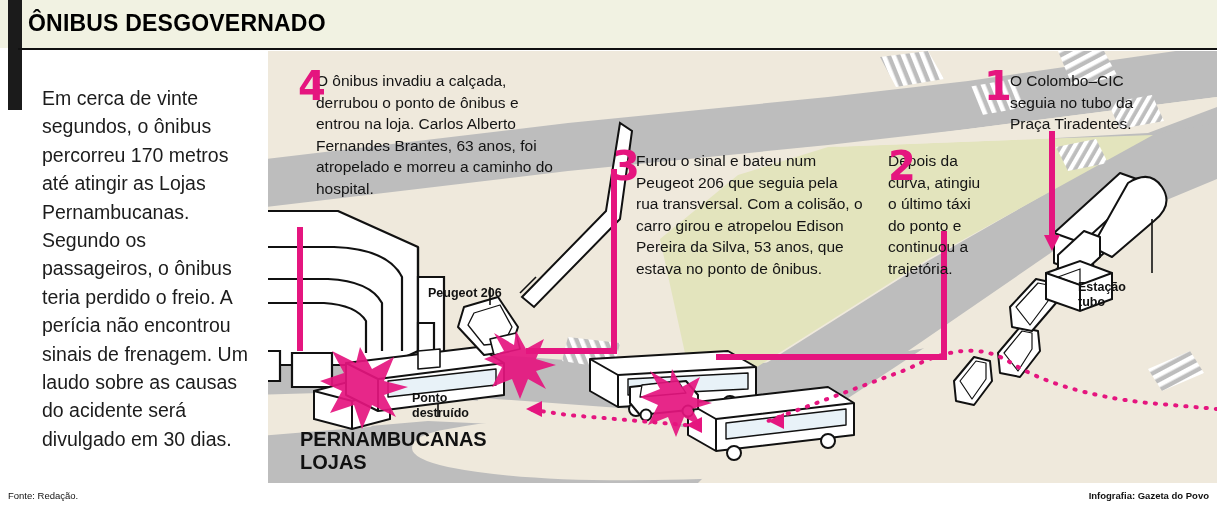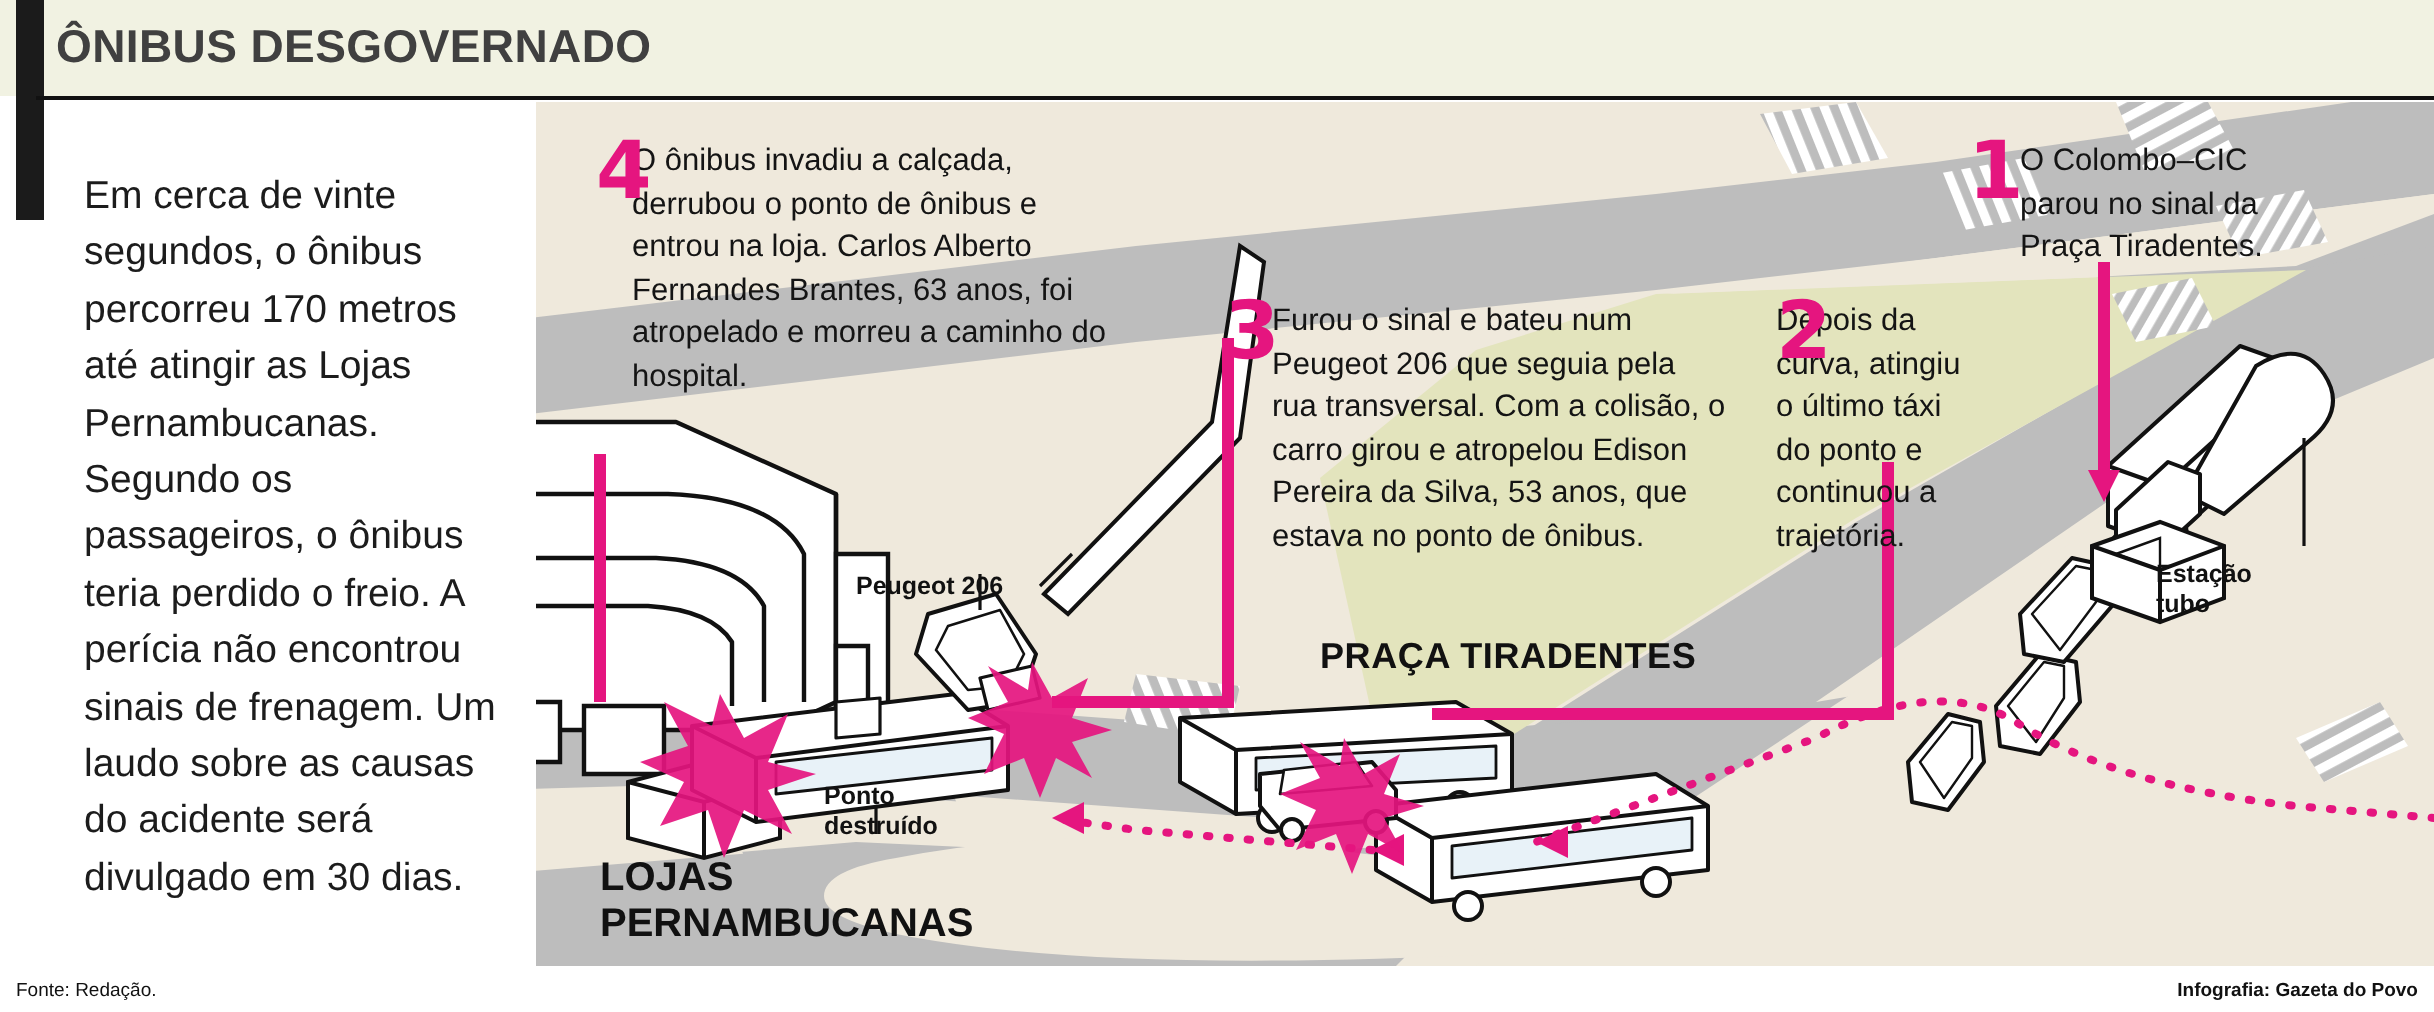--- a/index.html
+++ b/index.html
@@ -5,21 +5,21 @@
   html,body{margin:0;padding:0;background:#fff;}
   body{width:1217px;height:506px;overflow:hidden;
        font-family:"Liberation Sans","DejaVu Sans",sans-serif;color:#1a1a1a;}
   #root{position:relative;width:1217px;height:506px;background:#ffffff;}
 
   
   .hdr-band{position:absolute;left:0;top:0;width:1217px;height:48px;background:#f1f2e2;}
   .hdr-rule{position:absolute;left:18px;top:48px;width:1199px;height:2px;background:#111;}
   .hdr-blackbar{position:absolute;left:8px;top:0;width:14px;height:110px;background:#1b1b1b;}
   .hdr-title{position:absolute;left:28px;top:10px;font-size:23px;font-weight:bold;
-             letter-spacing:.2px;color:#404040;white-space:nowrap;}
+             letter-spacing:.2px;color:#000000;white-space:nowrap;}
 
   
   .lead{position:absolute;left:30px;top:72px;width:232px;font-size:19.5px;
         line-height:28.4px;color:#1c1c1c;}
   .lead p{margin:12px;}
   .src{position:absolute;left:8px;top:490px;font-size:9.5px;font-weight:normal;color:#111;}
   .credit{position:absolute;right:8px;top:490px;font-size:9.5px;font-weight:bold;color:#111;}
 
   
   .map{position:absolute;left:268px;top:51px;width:949px;height:432px;overflow:hidden;
@@ -223,24 +223,23 @@
         <polygon points="404,318 414,336 432,326 424,346 444,352 424,358 434,376 416,366 408,386 400,366 380,374 390,354 372,346 392,338 382,320 402,332"></polygon>
       </g>
 
       <path d="M 32,176 L 32,300" fill="none" stroke="#e5157f" stroke-width="6"></path>
       <path d="M 346,118 L 346,300 L 258,300" fill="none" stroke="#e5157f" stroke-width="6"></path>
       <path d="M 676,180 L 676,306 L 448,306" fill="none" stroke="#e5157f" stroke-width="6"></path>
       <path d="M 784,80 L 784,190" fill="none" stroke="#e5157f" stroke-width="6"></path>
       <polygon points="784,200 776,184 792,184" fill="#e5157f"></polygon>
     </svg>
 
-    <div class="mlabel" id="lbl-praca" style="position:absolute;left:392px;top:267px;">PRAÇA TIRADENTES</div>
     <div class="mlabel" style="position:absolute;left:32px;top:377px;font-size:20px;line-height:23px;font-weight:bold;">
+      <div>PERNAMBUCANAS</div>
       <div>LOJAS</div>
-      <div>PERNAMBUCANAS</div>
     </div>
     <div class="mlabel" style="position:absolute;left:160px;top:235px;font-size:12.5px;text-align:right;">Peugeot 206</div>
     <div class="mlabel" style="position:absolute;left:144px;top:340px;font-size:12.5px;line-height:15px;">
       <div>Ponto</div>
       <div>destruído</div>
     </div>
     <div class="mlabel" style="position:absolute;left:810px;top:229px;font-size:12.5px;line-height:15px;">
       <div>Estação</div>
       <div>tubo</div>
     </div>
@@ -253,19 +252,19 @@
   <div class="callout" id="co3">
     <span class="num">3</span>
     <div class="body">Furou o sinal e bateu num Peugeot 206 que seguia pela rua transversal. Com a colisão, o carro girou e atropelou Edison Pereira da Silva, 53 anos, que estava no ponto de ônibus.</div>
   </div>
   <div class="callout" id="co2">
     <span class="num">2</span>
     <div class="body">Depois da curva, atingiu o último táxi do ponto e continuou a trajetória.</div>
   </div>
   <div class="callout" id="co1">
     <span class="num">1</span>
-    <div class="body">O Colombo–CIC parou no sinal da Praça Tiradentes.</div>
+    <div class="body">O Colombo–CIC seguia no tubo da Praça Tiradentes.</div>
   </div>
 
   <div class="src">Fonte: Redação.</div>
   <div class="credit">Infografia: Gazeta do Povo</div>
 
 </div>
 
 </body></html>

